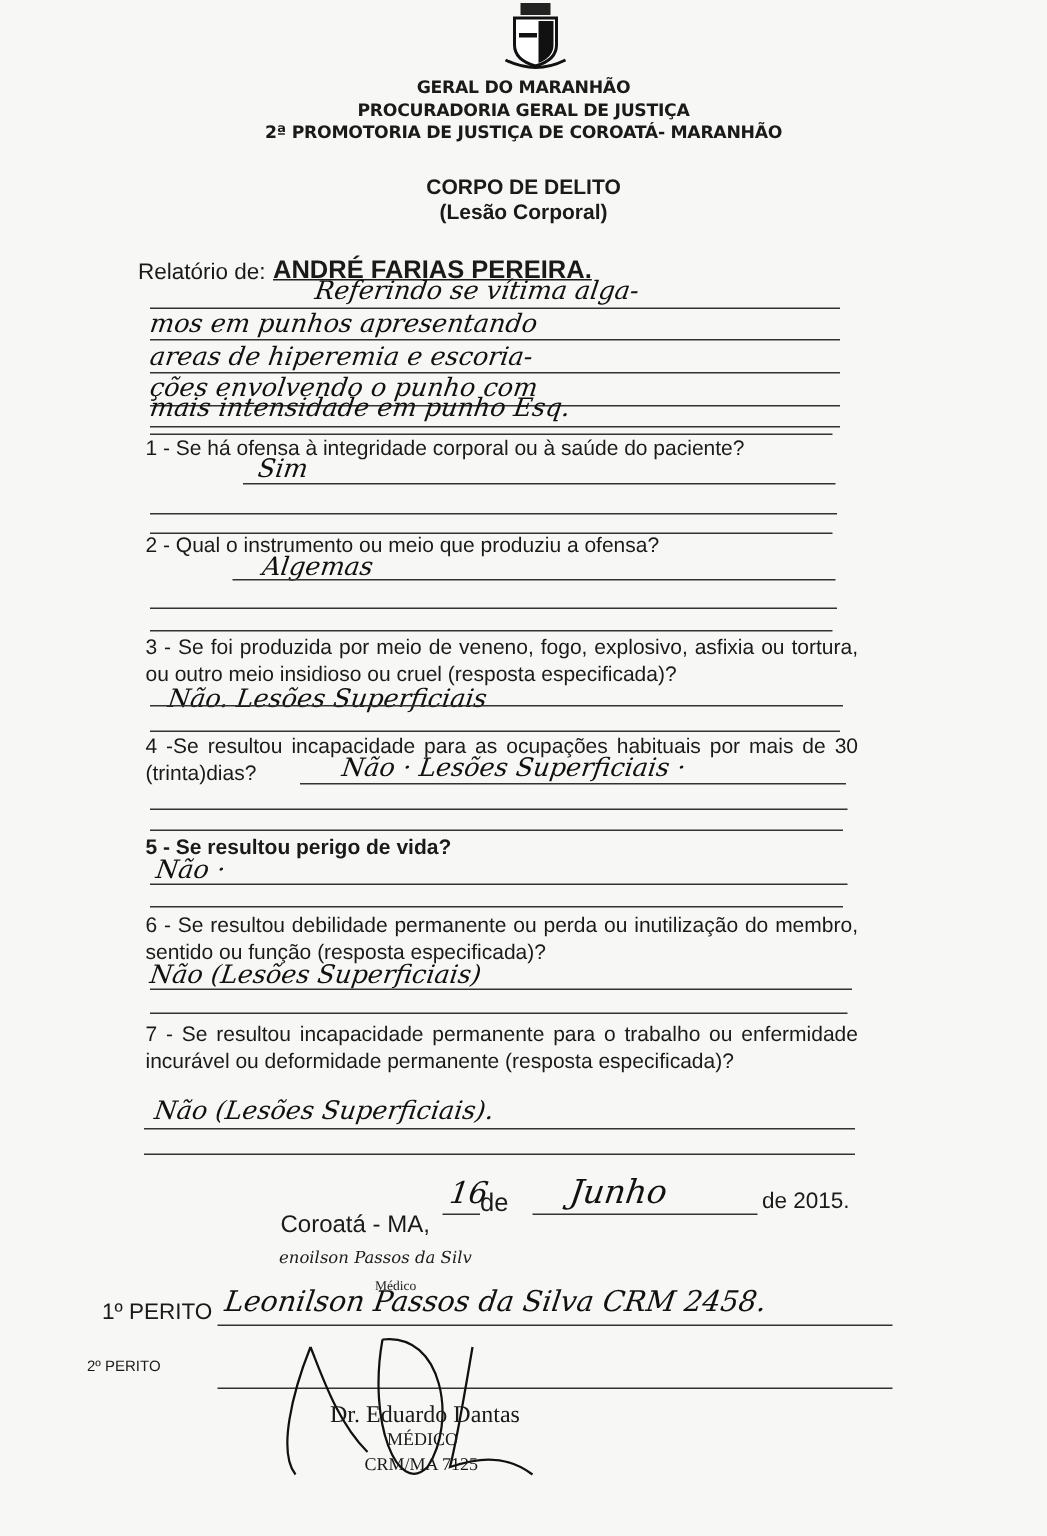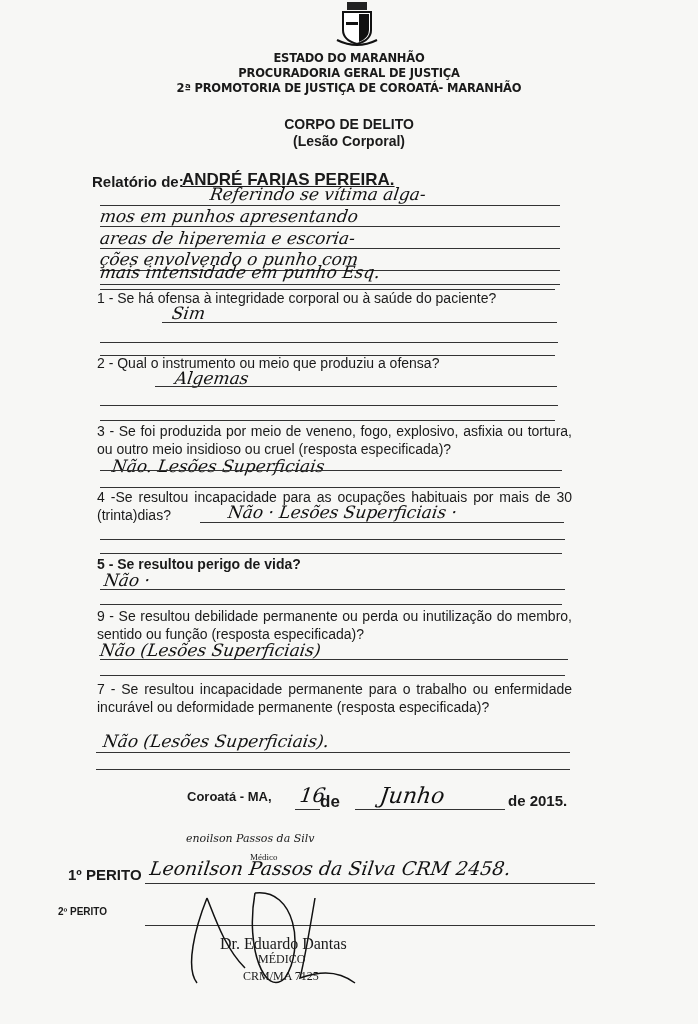--- a/index.html
+++ b/index.html
@@ -5,35 +5,35 @@
   html,body{margin:0;padding:0;}
   body{width:698px;height:1024px;background:#f7f7f5;position:relative;overflow:hidden;
        font-family:"Liberation Sans",sans-serif;color:#1a1a1a;}
   .abs{position:absolute;}
   .crest{left:333px;top:0;width:48px;height:48px;}
   .hdr{left:0;width:698px;text-align:center;font-family:"DejaVu Sans",sans-serif;font-weight:bold;font-size:11.5px;letter-spacing:-0.2px;}
   .title{left:0;width:698px;text-align:center;font-weight:bold;font-size:14px;}
   .line{position:absolute;height:1.3px;background:#333;}
   .q{position:absolute;left:97px;width:475px;font-size:14px;line-height:18px;text-align:justify;}
   .hw{position:absolute;font-family:"DejaVu Serif",serif;font-style:italic;font-size:17px;color:#111;white-space:nowrap;transform:skewX(-8deg);}
-  .lbl{position:absolute;font-size:14px;font-weight:bold;}
+  .lbl{position:absolute;font-size:14px;}
   .stamp{position:absolute;font-family:Liberation Serif, serif;font-size:12px;}
 </style>
 </head>
 <body>
 
 <svg class="abs crest" viewBox="0 0 48 48">
   <rect x="14" y="2" width="20" height="8" fill="#222"></rect>
   <path d="M10 12 h28 v18 q0 10 -14 14 q-14 -4 -14 -14z" fill="#fff" stroke="#111" stroke-width="2"></path>
   <path d="M26 14 h10 v16 q0 8 -10 12z" fill="#111"></path>
   <rect x="13" y="22" width="12" height="3" fill="#111"></rect>
   <path d="M4 40 q20 10 40 0" fill="none" stroke="#111" stroke-width="2"></path>
 </svg>
 
-<div class="abs hdr" style="top:51px">ESTADO DO MARANHÃO</div>
+<div class="abs hdr" style="top:51px">GERAL DO MARANHÃO</div>
 <div class="abs hdr" style="top:66px">PROCURADORIA GERAL DE JUSTIÇA</div>
 <div class="abs hdr" style="top:81px">2ª PROMOTORIA DE JUSTIÇA DE COROATÁ- MARANHÃO</div>
 <div class="abs title" style="top:116px">CORPO DE DELITO</div>
 <div class="abs title" style="top:133px">(Lesão Corporal)</div>
 
 <div class="lbl" style="left:92px;top:173px;font-size:15px">Relatório de:</div>
 <div class="lbl" style="left:182px;top:170px;font-size:17px;font-weight:bold;text-decoration:underline">ANDRÉ FARIAS PEREIRA.</div>
 
 <div class="hw" style="left:210px;top:184px">Referindo se vítima alga-</div>
 <div class="line" style="left:100px;top:205px;width:460px"></div>
@@ -69,31 +69,31 @@
 <div class="hw" style="left:228px;top:502px">Não · Lesões Superficiais ·</div>
 <div class="line" style="left:200px;top:522px;width:364px"></div>
 <div class="line" style="left:100px;top:539px;width:465px"></div>
 <div class="line" style="left:100px;top:553px;width:462px"></div>
 
 <div class="q" style="top:555px;font-weight:bold">5 - Se resultou perigo de vida?</div>
 <div class="hw" style="left:104px;top:570px">Não ·</div>
 <div class="line" style="left:100px;top:589px;width:465px"></div>
 <div class="line" style="left:100px;top:604px;width:462px"></div>
 
-<div class="q" style="top:607px">9 - Se resultou debilidade permanente ou perda ou inutilização do membro, sentido ou função (resposta especificada)?</div>
+<div class="q" style="top:607px">6 - Se resultou debilidade permanente ou perda ou inutilização do membro, sentido ou função (resposta especificada)?</div>
 <div class="hw" style="left:100px;top:640px">Não (Lesões Superficiais)</div>
 <div class="line" style="left:100px;top:659px;width:468px"></div>
 <div class="line" style="left:100px;top:675px;width:465px"></div>
 
 <div class="q" style="top:680px">7 - Se resultou incapacidade permanente para o trabalho ou enfermidade incurável ou deformidade permanente (resposta especificada)?</div>
 <div class="hw" style="left:103px;top:731px">Não (Lesões Superficiais).</div>
 <div class="line" style="left:96px;top:752px;width:474px"></div>
 <div class="line" style="left:96px;top:769px;width:474px"></div>
 
-<div class="lbl" style="left:187px;top:789px;font-size:13px">Coroatá - MA,</div>
+<div class="lbl" style="left:187px;top:808px;font-size:16px">Coroatá - MA,</div>
 <div class="hw" style="left:300px;top:783px;font-size:20px">16</div>
 <div class="lbl" style="left:320px;top:792px;font-size:17px">de</div>
 <div class="line" style="left:295px;top:809px;width:25px"></div>
 <div class="hw" style="left:380px;top:783px;font-size:22px">Junho</div>
 <div class="line" style="left:355px;top:809px;width:150px"></div>
 <div class="lbl" style="left:508px;top:792px;font-size:15px">de 2015.</div>
 
 <div class="stamp" style="left:186px;top:832px;font-family:'DejaVu Serif',serif;font-style:italic;font-size:11px">enoilson Passos da Silv</div>
 <div class="stamp" style="left:250px;top:852px;font-size:9px">Médico</div>
 <div class="lbl" style="left:68px;top:866px;font-size:15px">1º PERITO</div>

